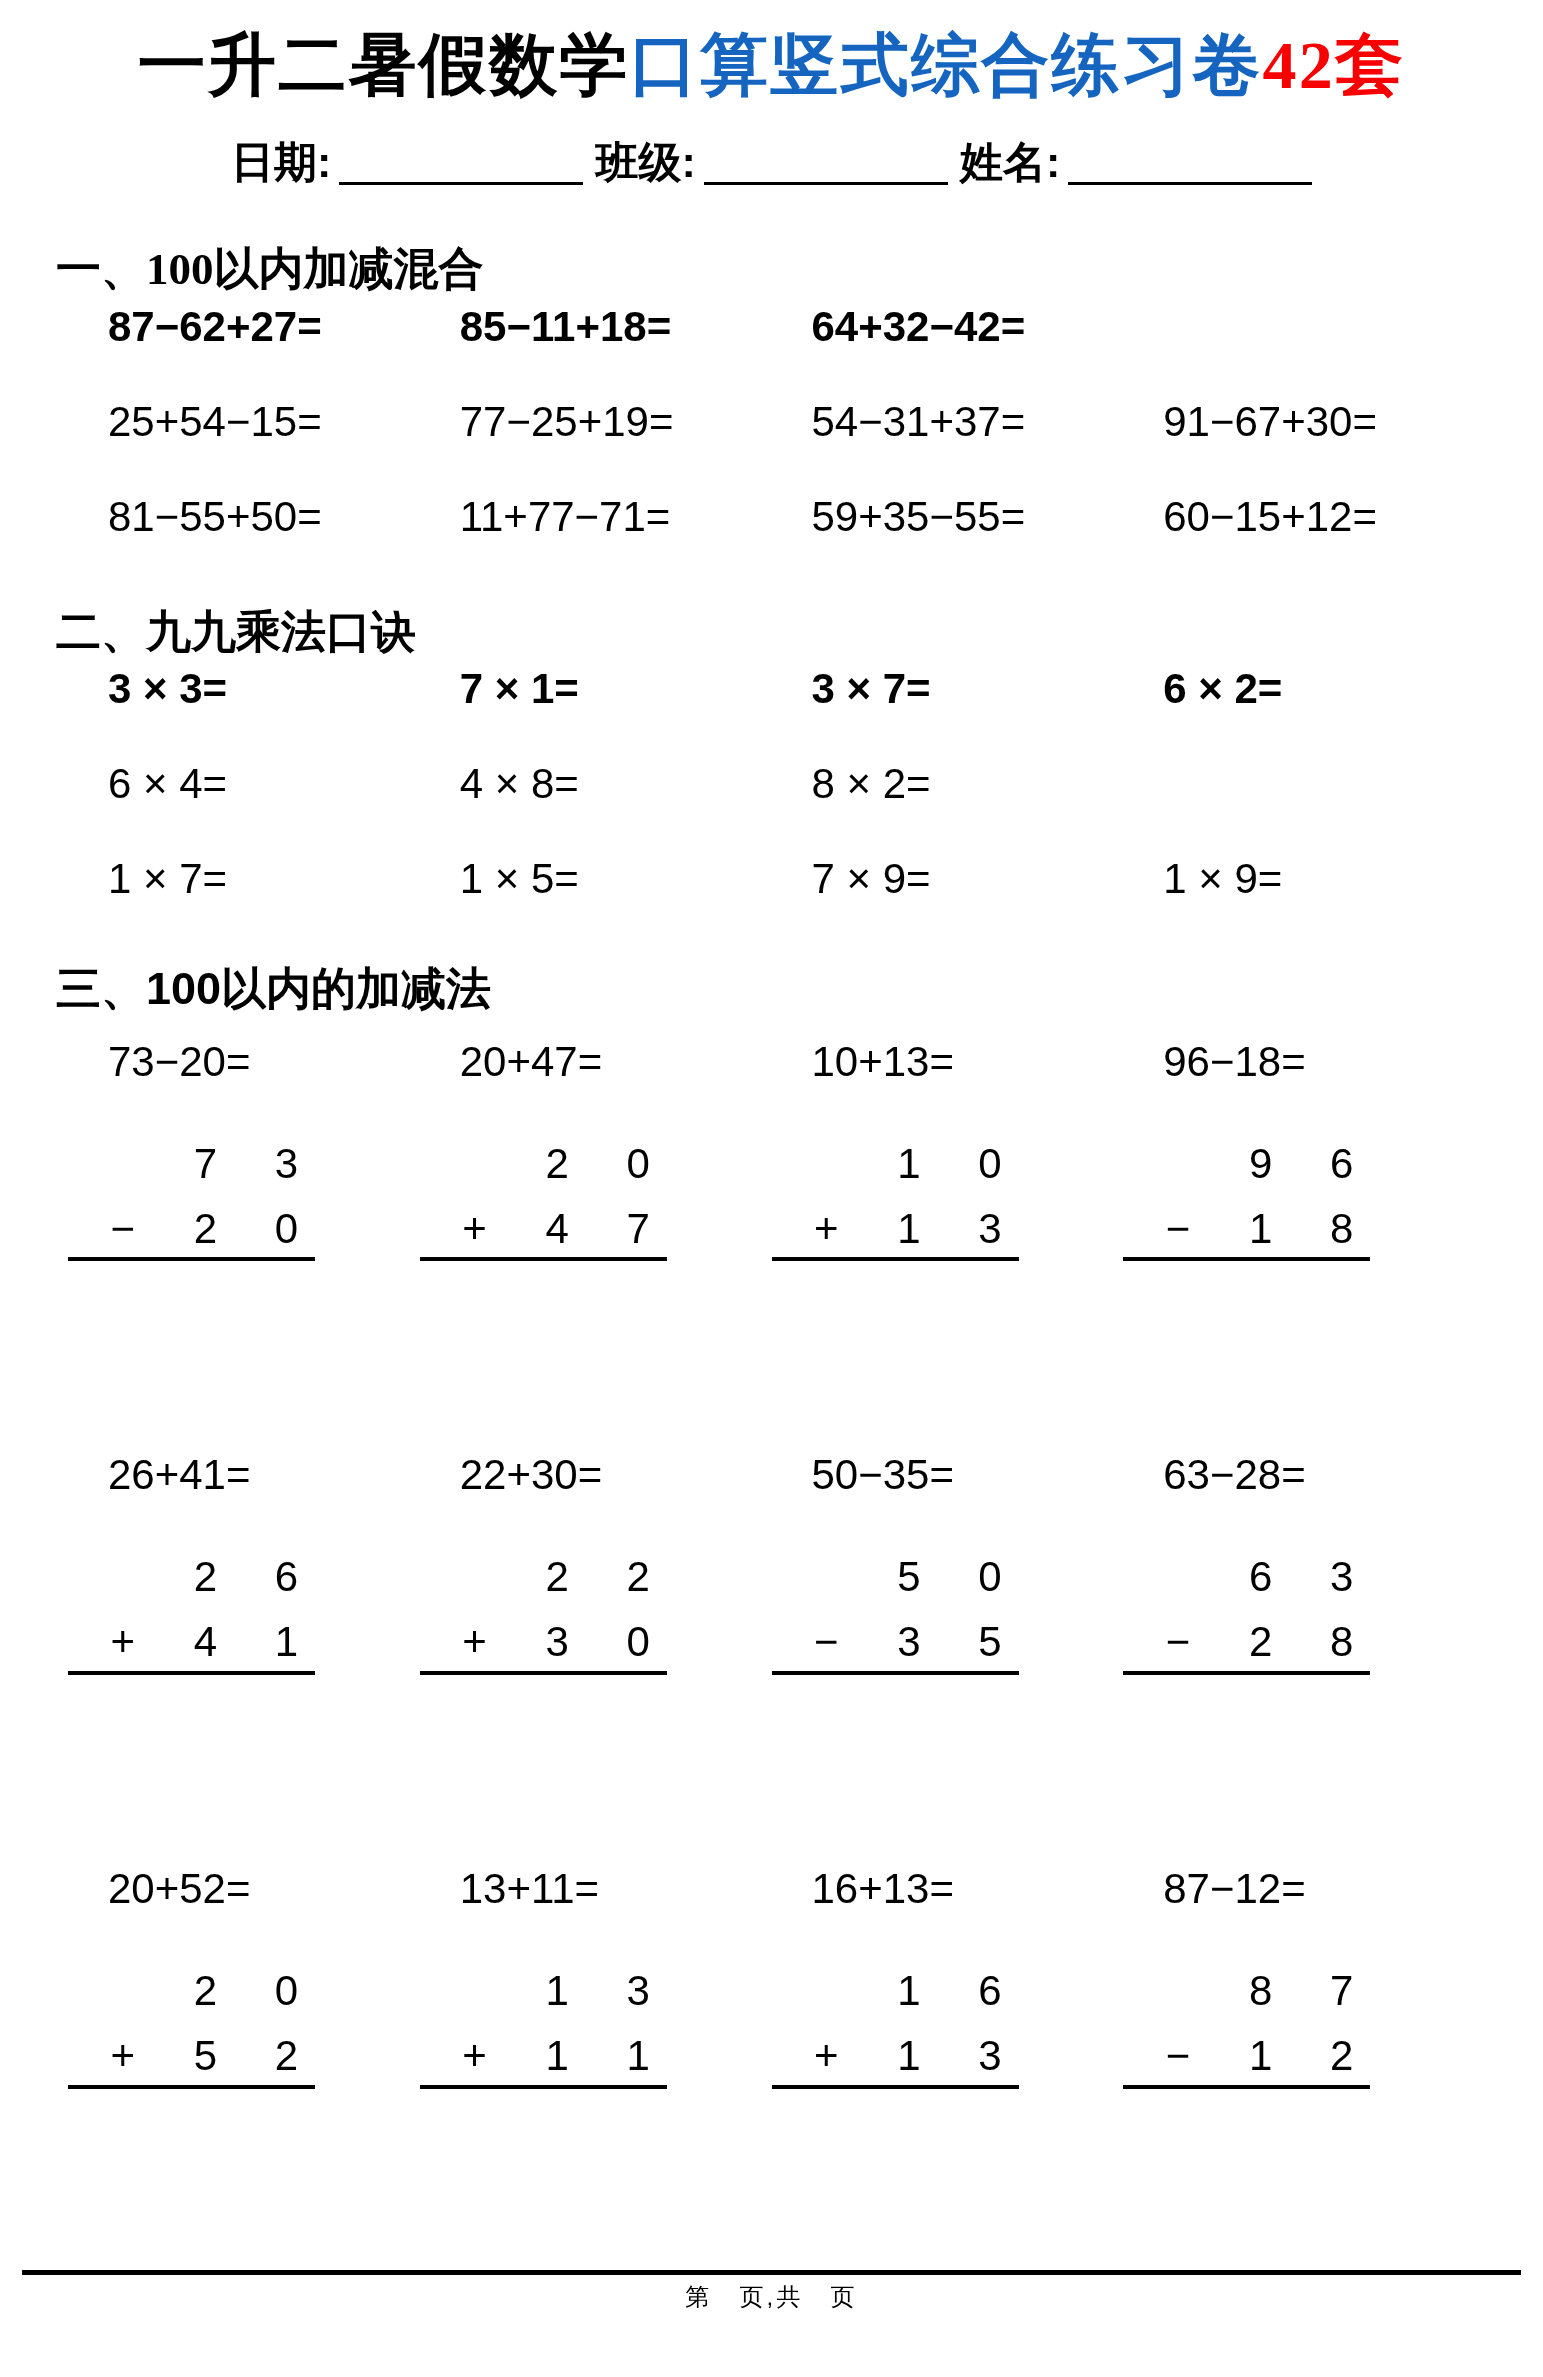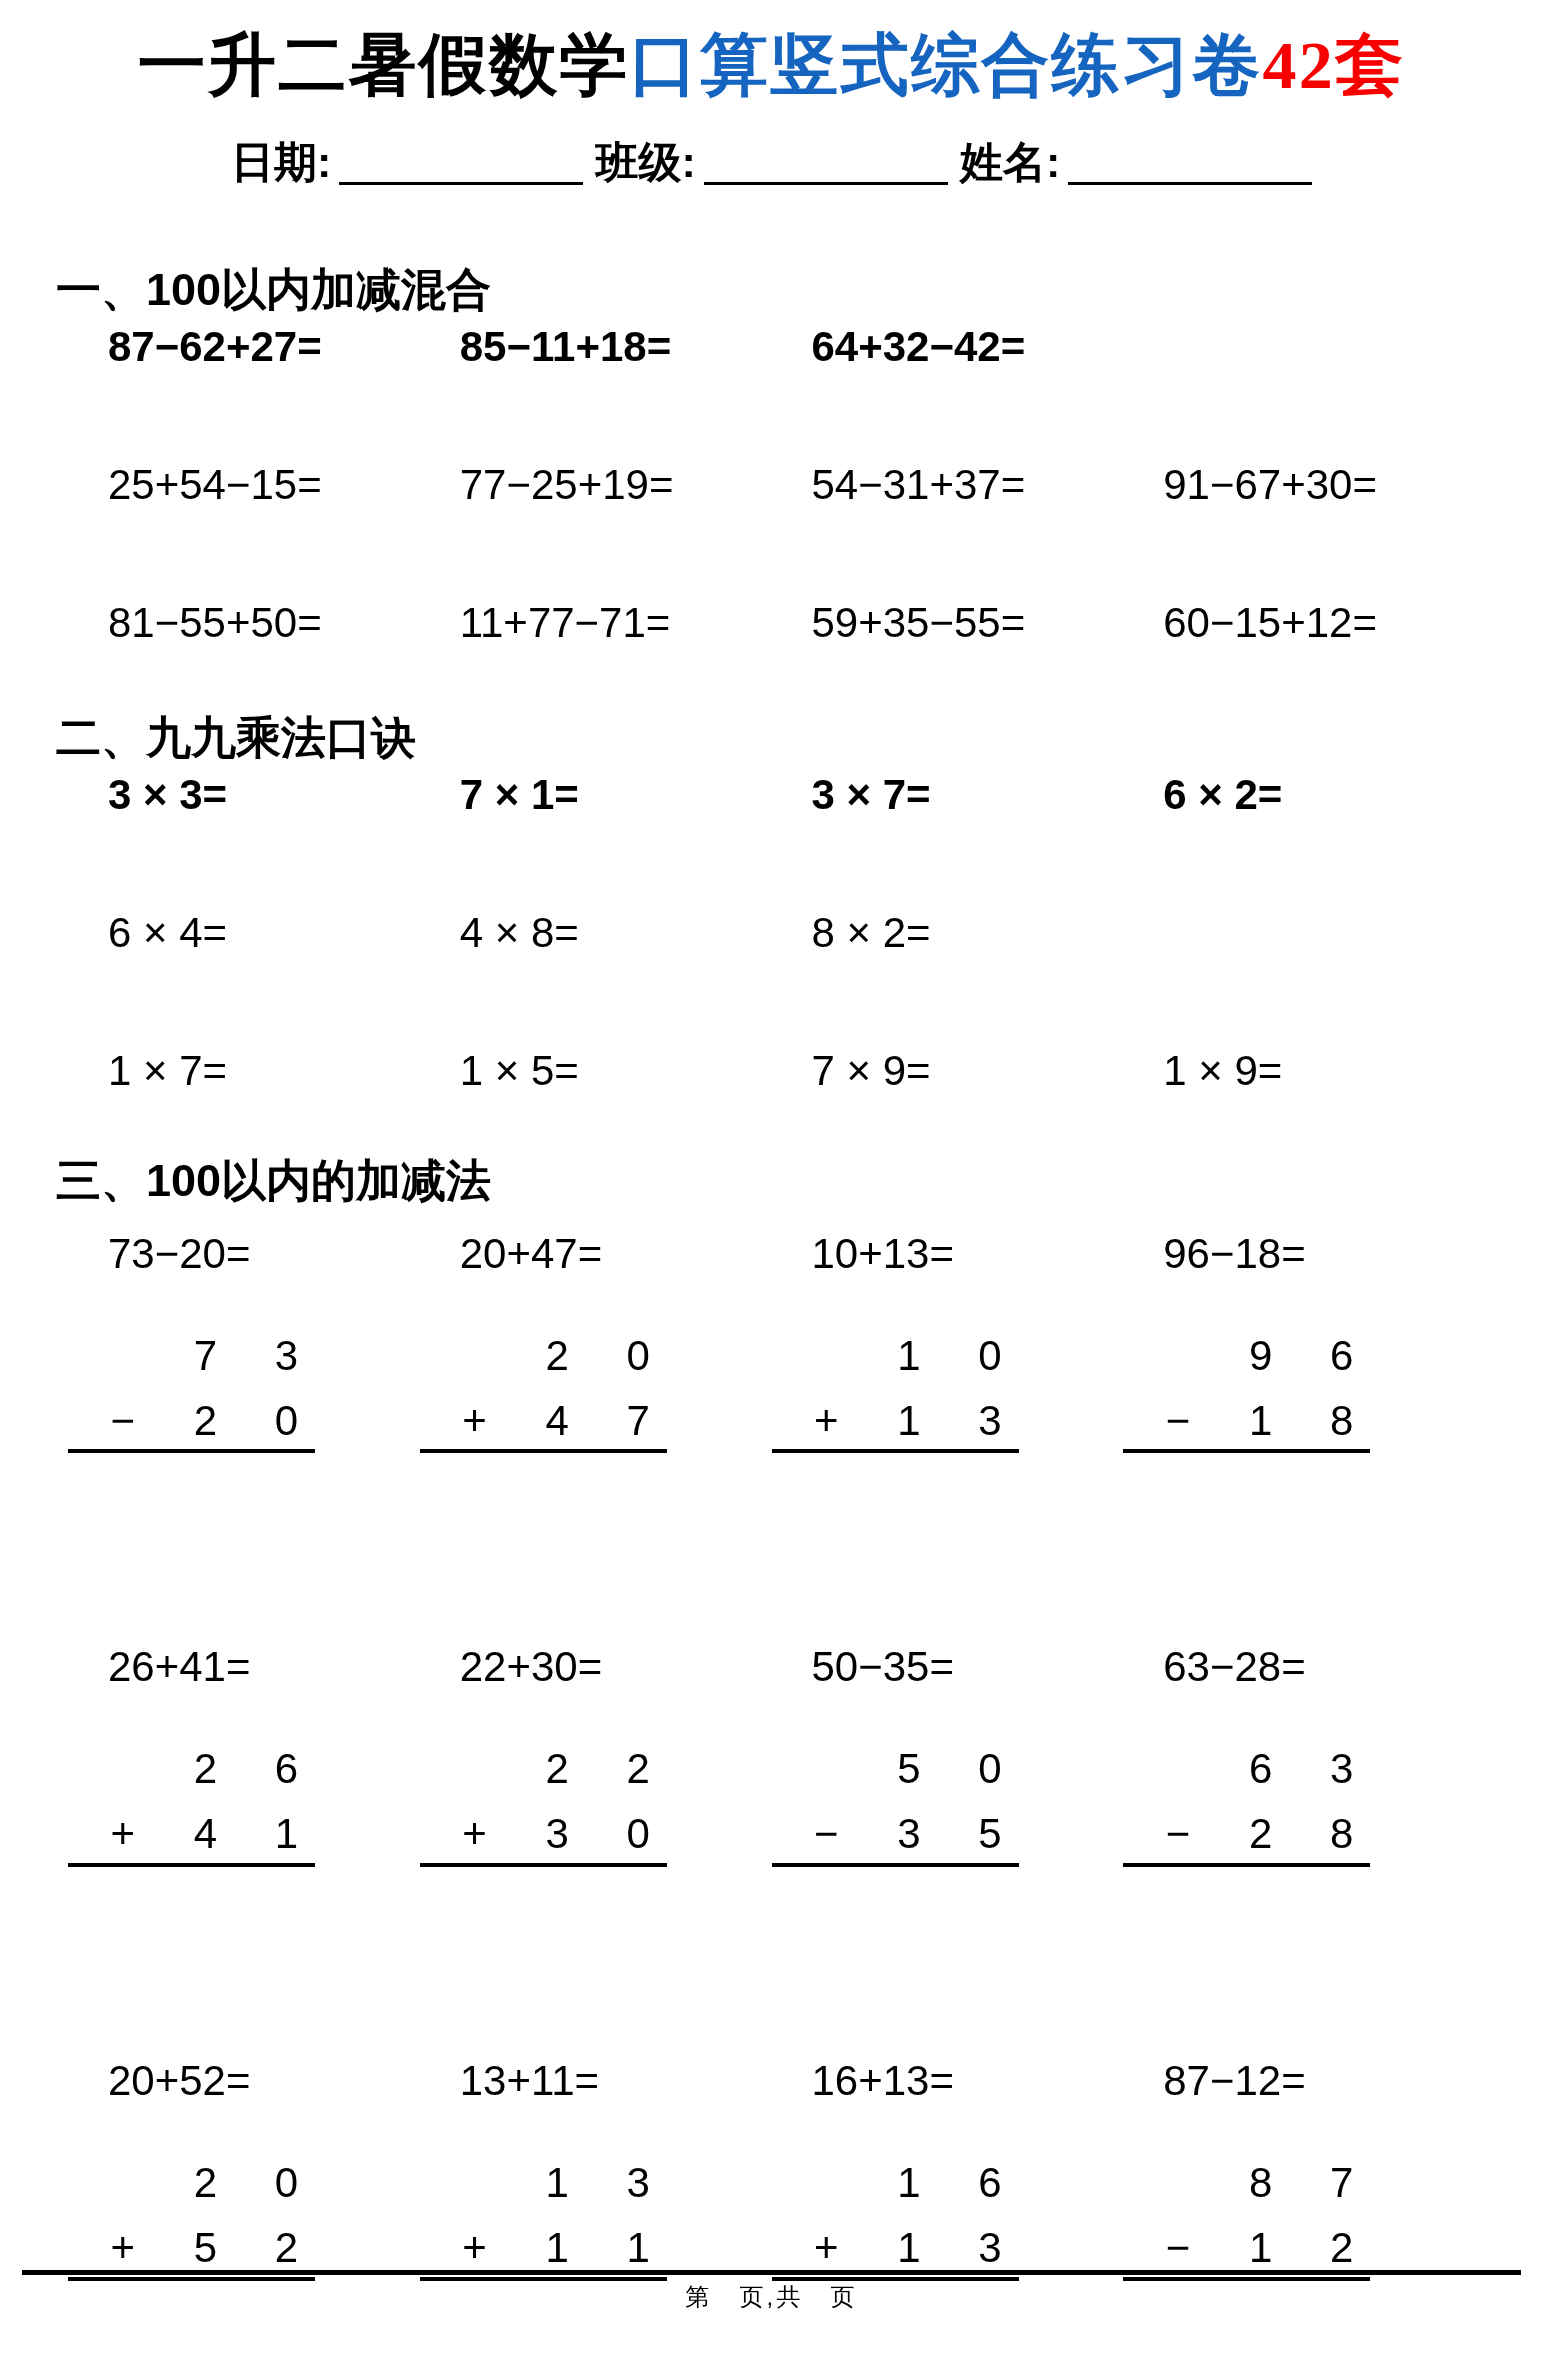--- a/index.html
+++ b/index.html
@@ -47,30 +47,30 @@
   }
   .info .blank:last-child { margin-right: 0; }
 
   
   .section-heading {
     margin-left: 56px;
     font-size: 45px;
     font-weight: 700;
     line-height: 1;
   }
-  .h-sec1 { margin-top: 82px; }
+  .h-sec1 { margin-top: 62px; font-family: Liberation Serif, serif; }
   .h-sec2 { margin-top: 71px; }
   .h-sec3 { margin-top: 66px; }
 
   
   .eq-grid {
     display: grid;
     grid-template-columns: repeat(4, 1fr);
     padding: 0 28px 0 108px;
-    margin-top: 96px;
+    margin-top: 53px;
   }
   .eq-grid.first { margin-top: 14px; font-weight: bold; }
   .eq {
     font-size: 42px;
     line-height: 1;
     white-space: nowrap;
   }
 
   
   .vgroup {

